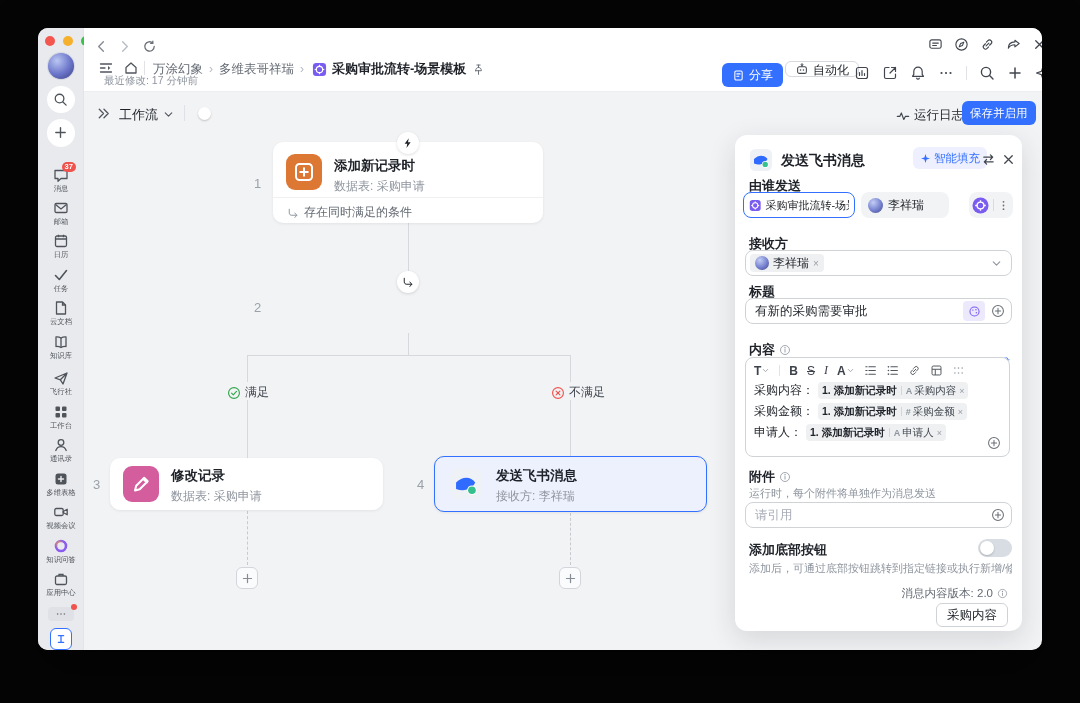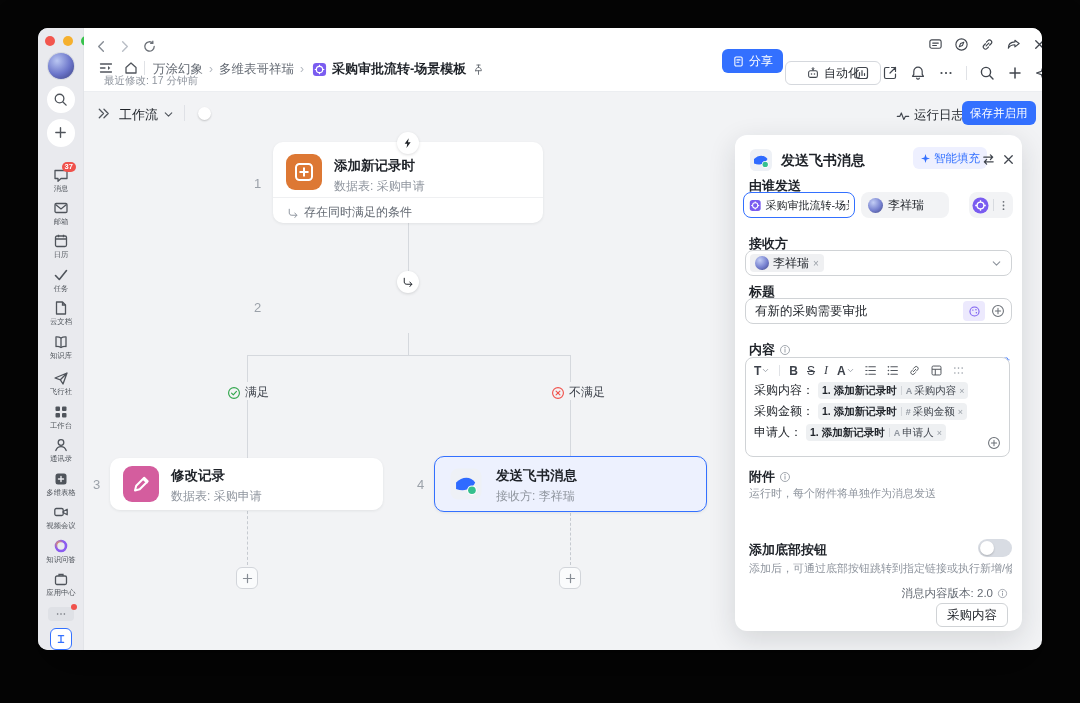--- a/index.html
+++ b/index.html
@@ -19,21 +19,21 @@
 .rail-more{width:26px;height:15px;border-radius:4px;background:#dfe1e6;display:flex;align-items:center;justify-content:center;color:#6b7077;margin-top:7px;position:relative}
 .red-dot{position:absolute;top:-3px;right:-3px;width:6px;height:6px;border-radius:50%;background:#f0524c}
 .pinned-app{width:22px;height:22px;border-radius:6px;border:1.5px solid #3370ff;background:#fff;color:#3370ff;display:flex;align-items:center;justify-content:center;margin-top:7px}
 
 .header{position:absolute;left:46px;top:0;right:0;height:64px;background:#fff;border-bottom:1px solid #eceef1}
 .crumb-dim{font-size:12.5px;color:#646a73}
 .crumb-sep{font-size:12px;color:#b4b9c0;margin:0 6px}
 .crumb-doc{font-size:13px;color:#1f2329;font-weight:bold;margin-left:5px}
 .modified{position:absolute;left:66px;top:46px;font-size:10.5px;color:#8f959e}
 .btn-blue{background:#3370ff;color:#fff;border-radius:6px;display:inline-flex;align-items:center;gap:4px;font-size:12px;height:24px;padding:0 10px}
-.btn-ghost{background:#fff;color:#1f2329;border:1px solid #d5d8dd;border-radius:6px;display:inline-flex;align-items:center;gap:4px;font-size:12px;height:24px;padding:0 20px}
+.btn-ghost{background:#fff;color:#1f2329;border:1px solid #d5d8dd;border-radius:6px;display:inline-flex;align-items:flex-start;gap:4px;font-size:12px;height:16px;padding:0 9px}
 .hicon{color:#41464e;display:inline-flex}
 
 .tb-label{font-size:13px;font-weight:normal;color:#1f2329}
 .toggle{border-radius:9px;background:#d8dce3;position:relative}
 .toggle .knob{position:absolute;top:2px;left:2px;background:#fff;border-radius:50%;box-shadow:0 1px 2px rgba(0,0,0,.2)}
 .save-btn{background:#3370ff;color:#fff;border-radius:6px;font-size:11.5px;display:inline-flex;align-items:center;justify-content:center;height:24px;padding:0 8px}
 
 .node{position:absolute;background:#fff;border-radius:10px;box-shadow:0 1px 3px rgba(31,35,41,.08)}
 .node.sel{background:#edf1fe;border:1.5px solid #3370ff}
 .n-title{font-size:13.5px;font-weight:bold;color:#1f2329;line-height:16px}
@@ -349,21 +349,21 @@
       <svg width="15" height="15" style="margin-left:2px">
           <use href="#s-baseq"></use>
         </svg>
       <span class="crumb-doc">采购审批流转-场景模板</span>
       <svg width="13" height="13" viewBox="0 0 16 16" style="margin-left:6px;color:#6b7077">
           <path d="M6 2.5h4M8 2.5v3M4.5 9.5C4.5 7 6 5.5 8 5.5S11.5 7 11.5 9.5H4.5zM8 9.5V14" fill="none" stroke="currentColor" stroke-width="1.2" stroke-linecap="round"></path>
         </svg>
     </div>
     <div class="modified">最近修改: 17 分钟前</div>
 
-    <div class="abs btn-blue" style="left:684px;top:21px">
+    <div class="abs btn-blue" style="left:684px;top:35px">
       <svg width="13" height="13" viewBox="0 0 16 16">
           <rect x="3.5" y="2.5" width="9" height="11" rx="1.5" fill="none" stroke="#fff" stroke-width="1.3"></rect>
           <path d="M6 6h4M6 9h2.5" stroke="#fff" stroke-width="1.3" stroke-linecap="round"></path>
         </svg>
       <span>分享</span>
     </div>
     <div class="abs btn-ghost" style="left:747px;top:33px">
       <svg width="14" height="14" viewBox="0 0 16 16">
           <rect x="3" y="5.5" width="10" height="7.5" rx="2" fill="none" stroke="#41464e" stroke-width="1.2"></rect>
           <circle cx="6.3" cy="9.2" r=".9" fill="#41464e"></circle>
@@ -703,20 +703,28 @@
           </span>
       </div>
 
       <div class="p-label" style="left:14px;top:333px;display:flex;align-items:center;gap:4px">
         <span>附件</span>
         <svg width="12" height="12" style="color:#8f959e">
             <use href="#s-info"></use>
           </svg>
       </div>
       <div class="p-desc" style="left:14px;top:351px">运行时，每个附件将单独作为消息发送</div>
+      <div class="p-input" style="left:10px;top:367px;width:267px;height:26px;padding:0 6px 0 9px;justify-content:space-between">
+        <span style="font-size:12.5px;color:#a8adb5">请引用</span>
+        <span style="color:#6b7077;display:inline-flex">
+            <svg width="14" height="14">
+              <use href="#s-pluscirc"></use>
+            </svg>
+          </span>
+      </div>
 
       <div class="p-label" style="left:14px;top:406px">添加底部按钮</div>
       <span class="toggle" style="position:absolute;left:243px;top:404px;width:34px;height:18px">
           <span class="knob" style="width:14px;height:14px"></span>
         </span>
       <div class="p-desc" style="left:14px;top:426px;max-width:263px;overflow:hidden">添加后，可通过底部按钮跳转到指定链接或执行新增/修改记录</div>
 
       <div class="abs" style="right:14px;top:451px;display:flex;align-items:center;gap:4px;font-size:11.5px;color:#646a73">
         <span>消息内容版本: 2.0</span>
         <svg width="11" height="11" style="color:#8f959e">

